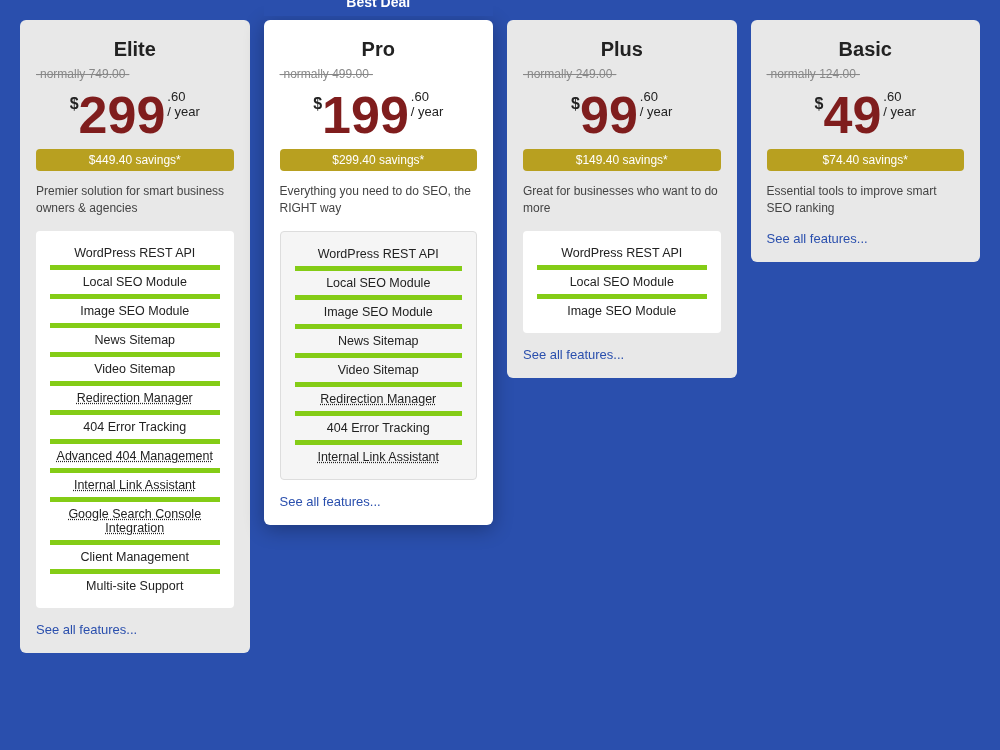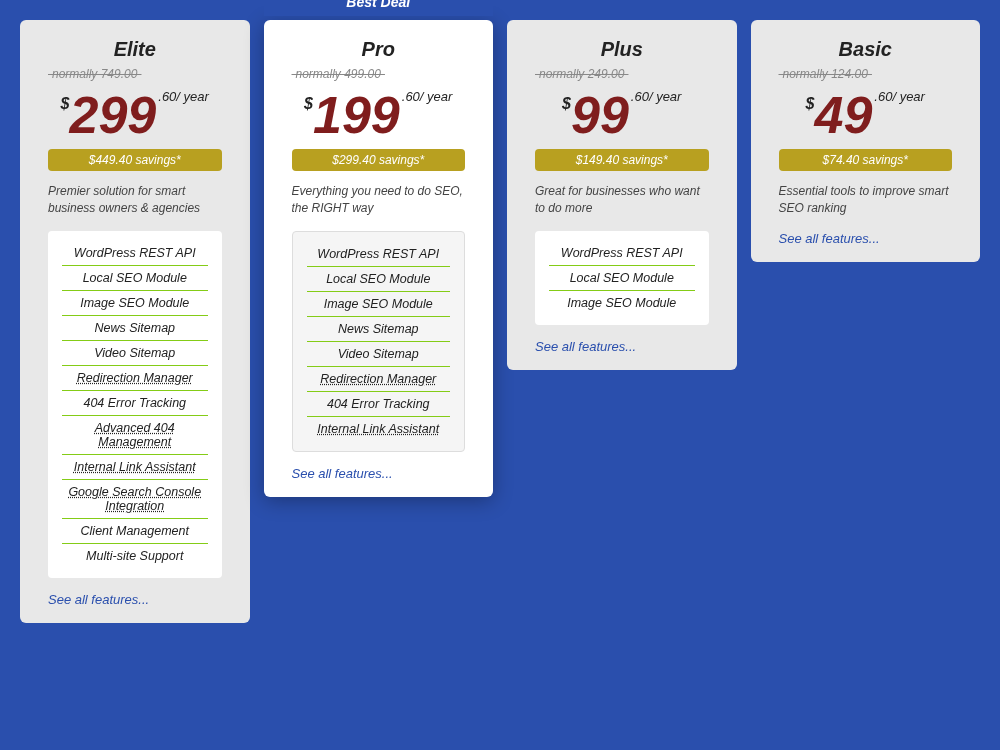--- a/index.html
+++ b/index.html
@@ -17,23 +17,22 @@
       gap: 14px;
       align-items: flex-start;
       width: 100%;
       max-width: 960px;
       padding-top: 10px;
     }
     .plan-card {
       background: #e8e8e8;
       border-radius: 6px;
       flex: 1;
-      padding: 18px 28px 16px;
+      padding: 18px 16px 16px;
       position: relative;
-      font-style: italic;
     }
     .plan-card.pro-card {
       background: #ffffff;
       box-shadow: 0 4px 20px rgba(0,0,0,0.3);
     }
     .best-deal-badge {
       position: absolute;
       top: -32px;
       left: 0;
       right: 0;
@@ -72,21 +71,21 @@
       margin-top: 6px;
     }
     .price-main {
       font-size: 52px;
       font-weight: bold;
       color: #7f1d1d;
       line-height: 1;
     }
     .price-cents-period {
       display: flex;
-      flex-direction: row;
+      flex-direction: column;
       justify-content: flex-end;
       margin-left: 2px;
       color: #222;
       font-size: 13px;
       padding-bottom: 4px;
     }
     .savings-badge {
       background: #b8a020;
       color: white;
       text-align: center;
@@ -113,21 +112,21 @@
     }
     .features-list ul {
       list-style: none;
       padding: 0;
     }
     .features-list ul li {
       text-align: center;
       font-size: 12.5px;
       color: #222;
       padding: 5px 0;
-      border-bottom: 1px solid #84cc16;
+      border-bottom: 5px solid #84cc16;
     }
     .features-list ul li:last-child {
       border-bottom: none;
     }
     .features-list ul li.underlined {
       text-decoration: underline;
       text-decoration-style: dotted;
     }
     .see-all-link {
       display: block;

